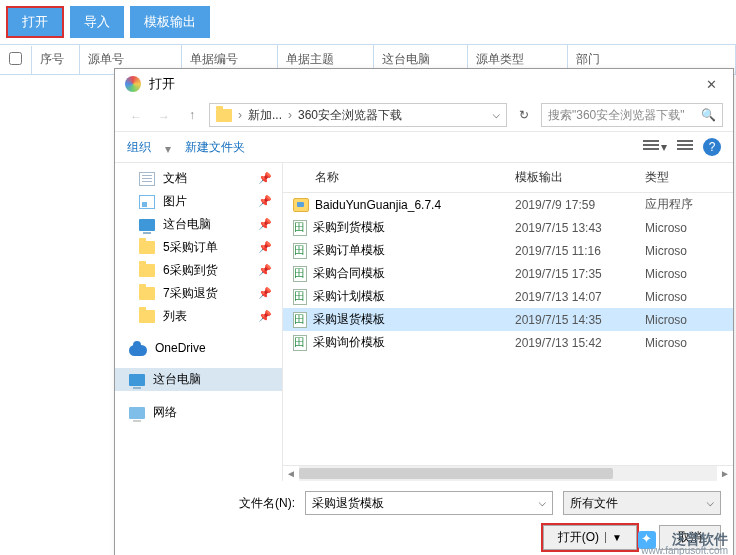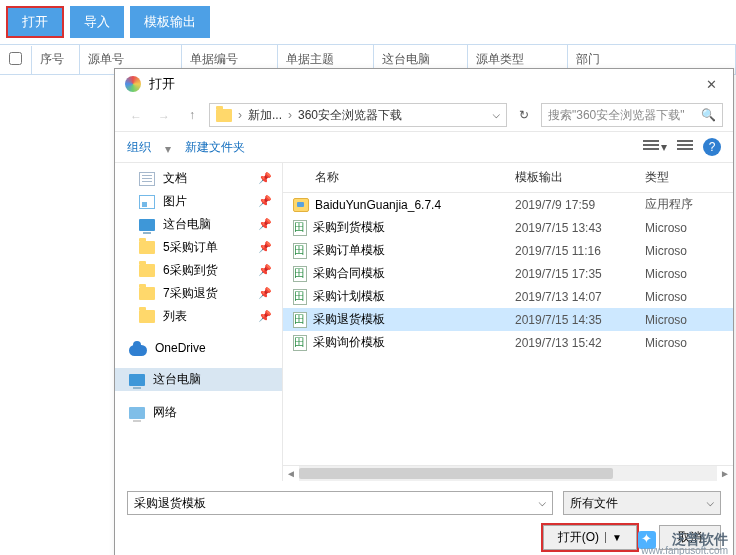--- a/index.html
+++ b/index.html
@@ -283,20 +283,21 @@
         <div class="track">
             <div class="thumb"></div>
           </div>
         <span class="arrow">►</span>
       </div>
     </div>
   </div>
 
   <div class="footer">
     <div class="foot-row">
+      <span class="lbl">文件名(N):</span>
       <div class="fname-sel">
         <span>采购退货模板</span>
         <span class="dd">⌵</span>
       </div>
       <div class="ftype-sel">
         <span>所有文件</span>
         <span class="dd">⌵</span>
       </div>
     </div>
     <div class="foot-row" style="justify-content:flex-end">

